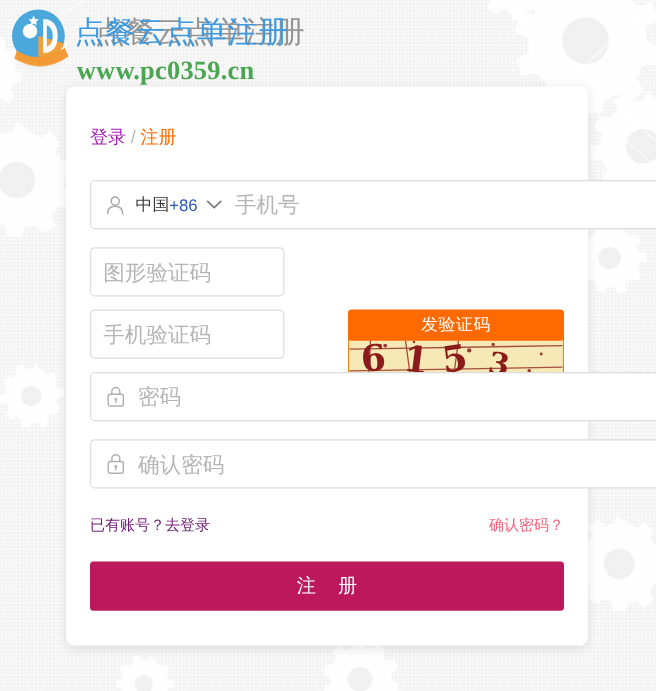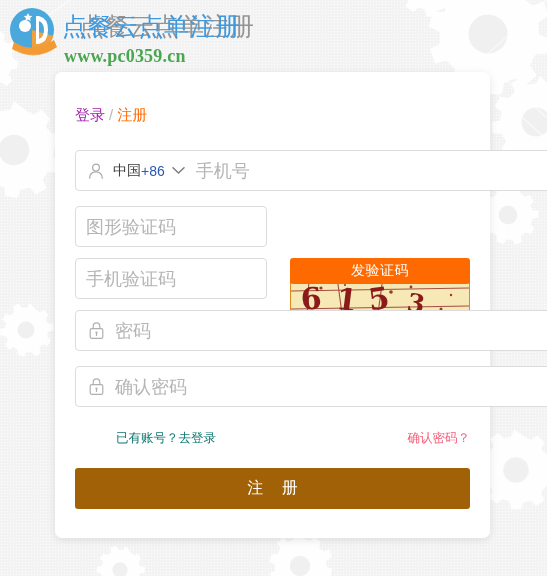--- a/index.html
+++ b/index.html
@@ -64,21 +64,21 @@
   #title-front {
     left: 0px;
     color: #3d9ae0;
     letter-spacing: 0.5px;
   }
   #site-url {
     position: absolute;
     left: 64px; top: 46px;
     font-family: "Liberation Serif", "DejaVu Serif", serif;
     font-weight: bold;
-    font-size: 18px;
+    font-size: 22px;
     color: #4aa650;
     letter-spacing: .2px;
   }
 
   
   #card {
     position: absolute;
     left: 55px; top: 72px;
     width: 435px; height: 466px;
     background: #ffffff;
@@ -105,21 +105,21 @@
     position: absolute;
     height: 41px;
     border: 1px solid #dcdcdc;
     border-radius: 4px;
     background: #fff;
     display: flex;
     align-items: center;
     padding: 0 10px;
   }
   .field.full { left: 20px; width: 477px; }
-  .field.half { left: 20px; width: 192px; }
+  .field.half { left: 20px; width: 162px; }
 
   #row-phone   { top: 78px; }
   #row-imgcode { top: 134px; }
   #row-smscode { top: 186px; }
   #row-pwd     { top: 238px; }
   #row-pwd2    { top: 294px; }
 
   .ico {
     width: 20px; height: 20px;
     flex: 0 0 20px;
@@ -177,29 +177,29 @@
   
   #link-row {
     position: absolute;
     left: 20px; top: 358px;
     width: 395px;
     display: flex;
     justify-content: space-between;
     align-items: center;
     font-size: 12.5px;
   }
-  #link-have-account { color: #0f766e; cursor: pointer; margin-left: 41px; }
+  #link-have-account { color: #701a75; cursor: pointer; }
   #link-forgot-pwd   { color: #f4607b; cursor: pointer; }
 
   
   #submit-btn {
     position: absolute;
     left: 20px; top: 396px;
     width: 395px; height: 41px;
-    background: #a16207;
+    background: #be185d;
     border: none;
     border-radius: 3px;
     color: #fff;
     font-size: 16px;
     letter-spacing: 7px;
     text-indent: 7px;
     font-family: "Liberation Sans", "DejaVu Sans", sans-serif;
     cursor: pointer;
   }
 </style>

